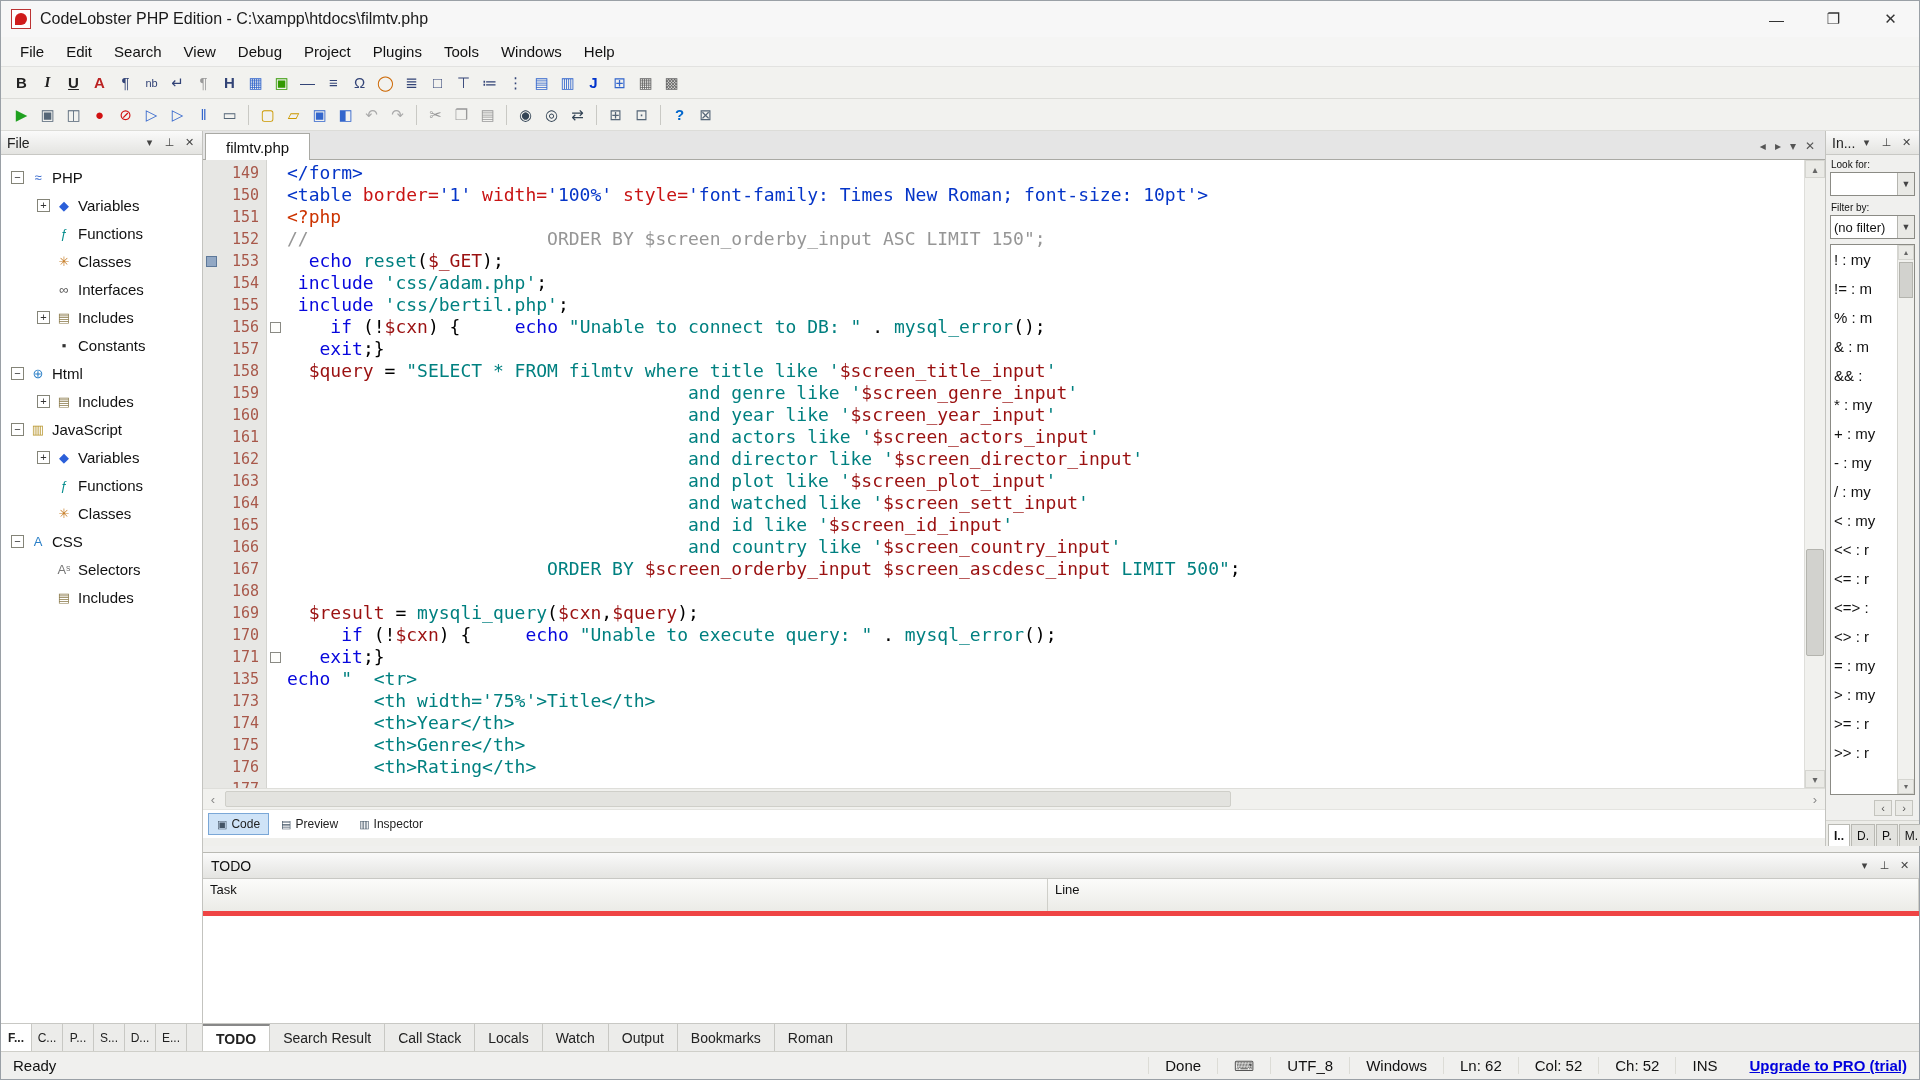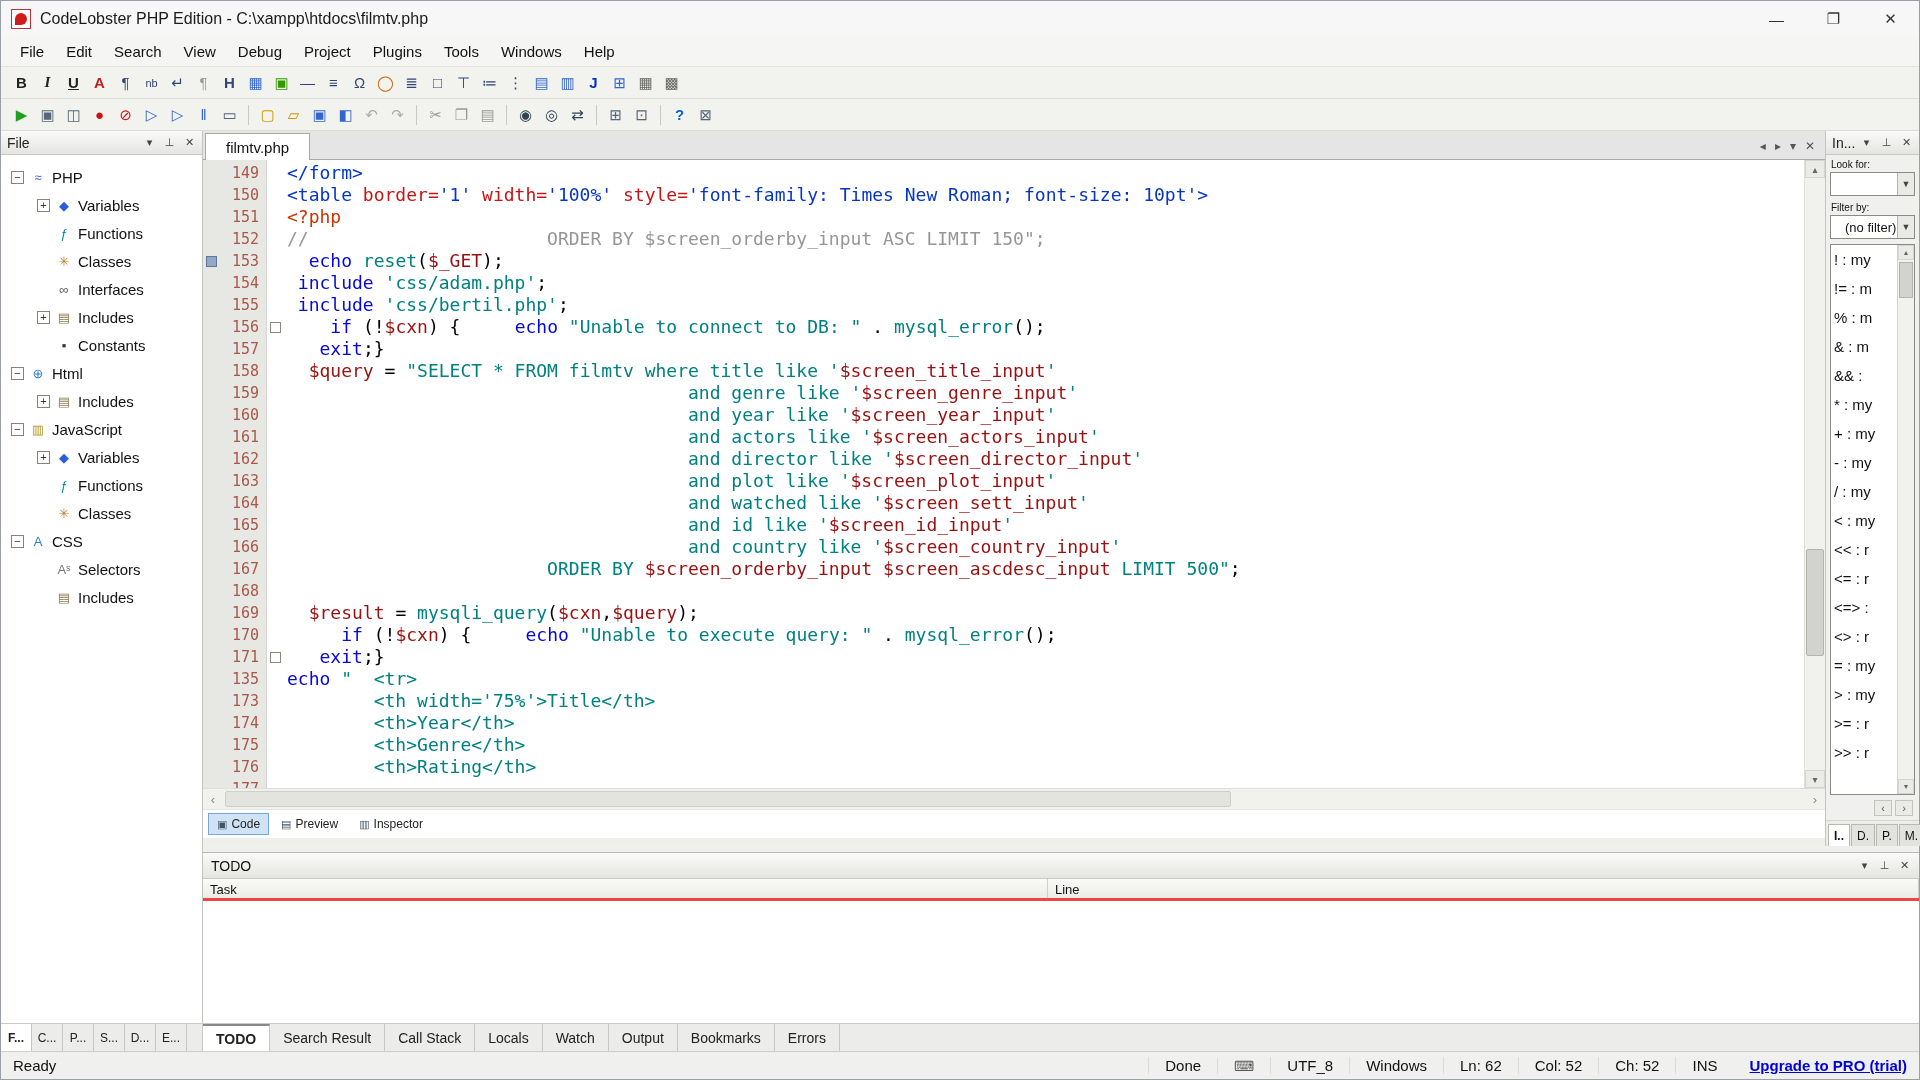--- a/index.html
+++ b/index.html
@@ -64,37 +64,37 @@
   .hthumb{position:absolute;left:22px;width:62%;top:2px;bottom:2px;background:#e3e3df;border:1px solid #cfcfc9;border-radius:2px}
   .mode-tabs{height:29px;flex:0 0 auto;background:#fff;display:flex;align-items:center;gap:3px;padding-left:5px;border-top:1px solid #e4e4e0}
   .mode-tab{display:flex;align-items:center;gap:4px;padding:3px 8px;font-size:12px;color:#222;border:1px solid transparent}
   .mode-tab.active{background:#cfe3f7;border:1px solid #7aa7d7}
   .mode-tab .mt-icon{font-size:11px;color:#456}
   .editor-filler{height:8px;background:#efefec;flex:0 0 auto}
   
   .right-panel{width:93px;flex:0 0 auto;display:flex;flex-direction:column;background:#f0f0ee}
   .rp-label{font-size:10px;padding:4px 5px 1px;white-space:nowrap;overflow:hidden}
   .combo{height:24px;margin:1px 4px 2px;background:#fff;border:1px solid #8b8b85;display:flex;align-items:stretch;font-size:13px;overflow:hidden}
-  .combo-text{flex:1;display:flex;align-items:center;padding-left:14px;white-space:nowrap;overflow:hidden}
+  .combo-text{flex:1;display:flex;align-items:center;padding-left:3px;white-space:nowrap;overflow:hidden}
   .combo-arrow{width:17px;background:#e9e9e5;border-left:1px solid #b5b5af;display:flex;align-items:center;justify-content:center;font-size:9px;color:#444}
   .rp-list{flex:1;margin:3px 4px;background:#fff;border:1px solid #8b8b85;display:flex;min-height:0;overflow:hidden}
   .rp-items{flex:1;overflow:hidden}
   .rp-item{height:29px;line-height:29px;padding:0 3px;font-size:15px;white-space:nowrap;overflow:hidden}
   .rp-scroll{width:17px;flex:0 0 auto;background:#f1f1ee;border-left:1px solid #d5d5d0;position:relative}
   .rp-scroll .sb-arrow{height:15px;font-size:8px}
   .rp-thumb{position:absolute;left:1px;right:1px;top:17px;height:36px;background:#d2d2ce;border:1px solid #b4b4ae}
   .rp-pager{height:22px;flex:0 0 auto;display:flex;justify-content:flex-end;gap:3px;padding:2px 6px}
   .pager-btn{width:18px;height:16px;background:#eaeae6;border:1px solid #c4c4be;display:flex;align-items:center;justify-content:center;font-size:11px;color:#555}
   .rp-minitabs{height:26px;flex:0 0 auto;display:flex;align-items:flex-end;padding-left:2px;border-top:1px solid #d5d5d0;background:#ecece8}
   .mini-tab{height:22px;padding:0 5px;font-size:12px;display:flex;align-items:center;border:1px solid #b9b9b3;border-bottom:none;background:#e2e2de;margin-right:1px;white-space:nowrap}
   .mini-tab.active{background:#fff;font-weight:bold}
   
   .todo{height:171px;flex:0 0 auto;display:flex;flex-direction:column;margin-top:6px;border-top:1px solid #b9b9b3;background:#fff}
   .todo-header{height:26px;flex:0 0 auto;background:linear-gradient(#fafafa,#e4e4e1);border-bottom:1px solid #c8c8c4;display:flex;align-items:center;padding:0 8px;font-size:14px}
-  .todo-cols{height:22px;flex:0 0 auto;display:flex;background:#f3f3f0;border-bottom:3px solid #ef4444}
+  .todo-cols{height:37px;flex:0 0 auto;display:flex;background:#f3f3f0;border-bottom:5px solid #ef4444}
   .todo-col{font-size:13px;padding:3px 7px;border-right:1px solid #cfcfc9;background:linear-gradient(#fbfbfa,#ebebe7)}
   .todo-col.task{width:845px}
   .todo-col.line{flex:1}
   .todo-body{flex:1;background:#fff}
   
   .tabsrow{height:28px;flex:0 0 auto;display:flex;background:#ececea;border-top:1px solid #c8c8c4}
   .tabsrow-left{width:202px;flex:0 0 auto;display:flex;align-items:stretch;border-right:1px solid #c8c8c4}
   .stab{min-width:31px;padding:0 4px;display:flex;align-items:center;justify-content:center;font-size:12px;border-right:1px solid #c8c8c4;color:#222}
   .stab.active{background:#fff;font-weight:bold}
   .tabsrow-main{flex:1;display:flex;align-items:stretch}
@@ -551,21 +551,21 @@
         <div class="stab">E...</div>
       </div>
     <div class="tabsrow-main">
         <div class="btab active">TODO</div>
         <div class="btab">Search Result</div>
         <div class="btab">Call Stack</div>
         <div class="btab">Locals</div>
         <div class="btab">Watch</div>
         <div class="btab">Output</div>
         <div class="btab">Bookmarks</div>
-        <div class="btab">Errors</div>
+        <div class="btab">Roman</div>
       </div>
   </div>
 
   <div class="statusbar">
     <span>Ready</span>
     <div class="status-right">
       <span class="status-item">Done</span>
         <span class="status-item status-icon">⌨</span>
         <span class="status-item">UTF_8</span>
         <span class="status-item">Windows</span>

